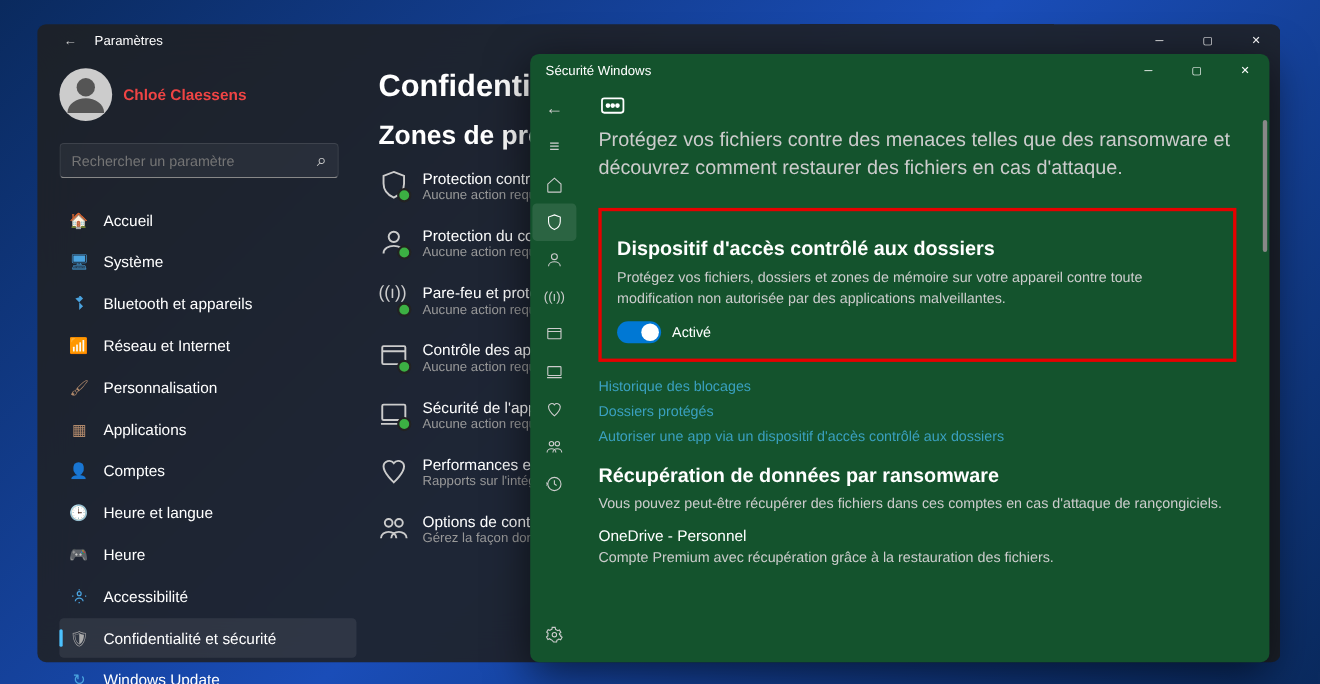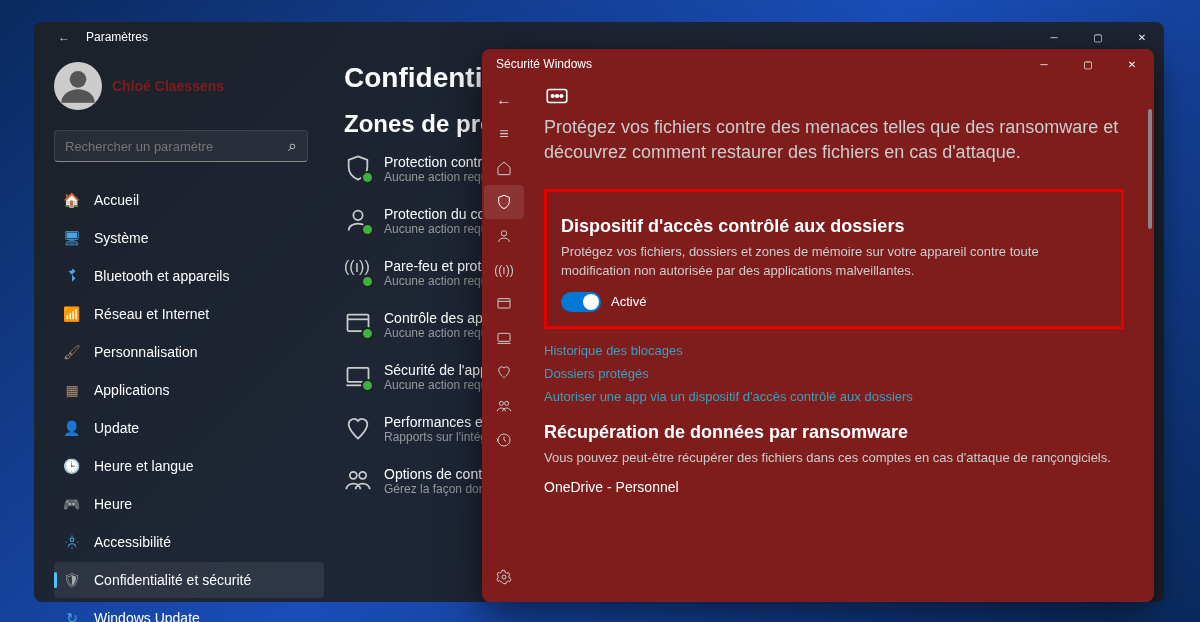--- a/index.html
+++ b/index.html
@@ -10,41 +10,41 @@
 .settings-titlebar { height:30px; display:flex; align-items:center; padding-left:20px; color:#fff; font-size:12px; }
 .settings-titlebar .back { width:20px; text-align:center; margin-right:12px; color:#ccc; cursor:pointer; }
 .settings-titlebar .title { font-size:12px; }
 .win-controls { position:absolute; top:0; right:0; display:flex; }
 .win-controls div { width:44px; height:30px; display:flex; align-items:center; justify-content:center; color:#fff; font-size:10px; }
 .settings-body { display:flex; padding:10px 0 0 20px; height:calc(100% - 30px); }
 .settings-left { width:270px; }
 .user-block { display:flex; align-items:center; margin-bottom:20px; }
 .avatar { width:48px; height:48px; border-radius:50%; background:#ccc; display:flex; align-items:center; justify-content:center; margin-right:10px; }
 .avatar svg { width:40px; height:40px; }
-.user-name { color:#7f1d1d; font-size:14px; font-weight:600; }
+.user-name { color:#ef4444; font-size:14px; font-weight:600; }
 .user-email { color:#888; font-size:12px; }
 .search-box { width:254px; height:32px; background:rgba(255,255,255,0.05); border:1px solid rgba(255,255,255,0.1); border-bottom:1px solid #888; border-radius:4px; display:flex; align-items:center; padding:0 10px; margin-bottom:20px; }
 .search-box input { background:transparent; border:none; color:#ccc; flex:1; font-size:13px; outline:none; }
 .nav-list { list-style:none; }
 .nav-item { display:flex; align-items:center; height:36px; padding:0 10px; border-radius:4px; color:#fff; font-size:14px; margin-bottom:2px; cursor:pointer; }
 .nav-item.active { background:rgba(255,255,255,0.08); position:relative; }
 .nav-item.active::before { content:""; position:absolute; left:0; top:10px; width:3px; height:16px; background:#4cc2ff; border-radius:2px; }
 .nav-icon { width:16px; height:16px; margin-right:14px; display:inline-flex; align-items:center; justify-content:center; font-size:14px; }
 .settings-main { flex:1; padding-left:20px; color:#fff; }
 .page-title { font-size:28px; font-weight:600; margin-bottom:16px; }
 .section-title { font-size:24px; font-weight:600; margin-bottom:16px; }
 .zone-item { display:flex; align-items:flex-start; margin-bottom:22px; }
 .zone-icon { width:28px; height:28px; margin-right:12px; position:relative; }
 .zone-icon svg { width:28px; height:28px; }
 .badge { position:absolute; right:-2px; bottom:-2px; width:13px; height:13px; border-radius:50%; background:#3cb043; border:2px solid #222; }
 .zone-label { font-size:14px; color:#fff; }
 .zone-sub { font-size:12px; color:#999; }
 
 
-.sec-window { position:absolute; left:482px; top:49px; width:672px; height:553px; background:#7f1d1d; border-radius:8px; box-shadow:0 10px 40px rgba(0,0,0,0.6); display:flex; flex-direction:column; }
+.sec-window { position:absolute; left:482px; top:49px; width:672px; height:553px; background:#14532d; border-radius:8px; box-shadow:0 10px 40px rgba(0,0,0,0.6); display:flex; flex-direction:column; }
 .sec-titlebar { height:30px; display:flex; align-items:center; color:#fff; font-size:12px; padding-left:14px; }
 .sec-titlebar .win-controls { position:absolute; top:0; right:0; }
 .sec-body { flex:1; display:flex; overflow:hidden; }
 .sec-sidebar { width:44px; display:flex; flex-direction:column; align-items:center; padding-top:4px; position:relative; }
 .sec-sb-item { width:40px; height:34px; display:flex; align-items:center; justify-content:center; color:#ccc; cursor:pointer; border-radius:4px; margin-bottom:0px; }
 .sec-sb-item.active { background:rgba(255,255,255,0.1); }
 .sec-sb-bottom { position:absolute; bottom:8px; }
 .sec-content { flex:1; padding:4px 30px 0 18px; color:#fff; overflow:hidden; }
 .sec-header { display:flex; align-items:center; margin-bottom:6px; }
 .sec-header-icon { width:26px; height:26px; margin-right:12px; }
@@ -132,21 +132,21 @@
           <li class="nav-item">
             <span class="nav-icon">
               <span style="color:#b0896b">▦</span>
             </span>
             <span>Applications</span>
           </li>
           <li class="nav-item">
             <span class="nav-icon">
               <span style="color:#e07b39">👤</span>
             </span>
-            <span>Update</span>
+            <span>Comptes</span>
           </li>
           <li class="nav-item">
             <span class="nav-icon">
               <span style="color:#b0896b">🕒</span>
             </span>
             <span>Heure et langue</span>
           </li>
           <li class="nav-item">
             <span class="nav-icon">
               <span style="color:#4aa3df">🎮</span>
@@ -345,19 +345,20 @@
       </div>
 
       <a class="link">Historique des blocages</a>
       <a class="link">Dossiers protégés</a>
       <a class="link">Autoriser une app via un dispositif d'accès contrôlé aux dossiers</a>
 
       <div class="sec-h2b">Récupération de données par ransomware</div>
       <div class="sec-p">Vous pouvez peut-être récupérer des fichiers dans ces comptes en cas d'attaque de rançongiciels.</div>
       <div class="acct">OneDrive - Personnel</div>
       <div class="acct-email"></div>
+      <div class="acct-desc">Compte Premium avec récupération grâce à la restauration des fichiers.</div>
 
       <div class="scrollbar">
           <div class="scrollbar-thumb"></div>
         </div>
     </div>
   </div>
 </div>
 
 </body></html>

